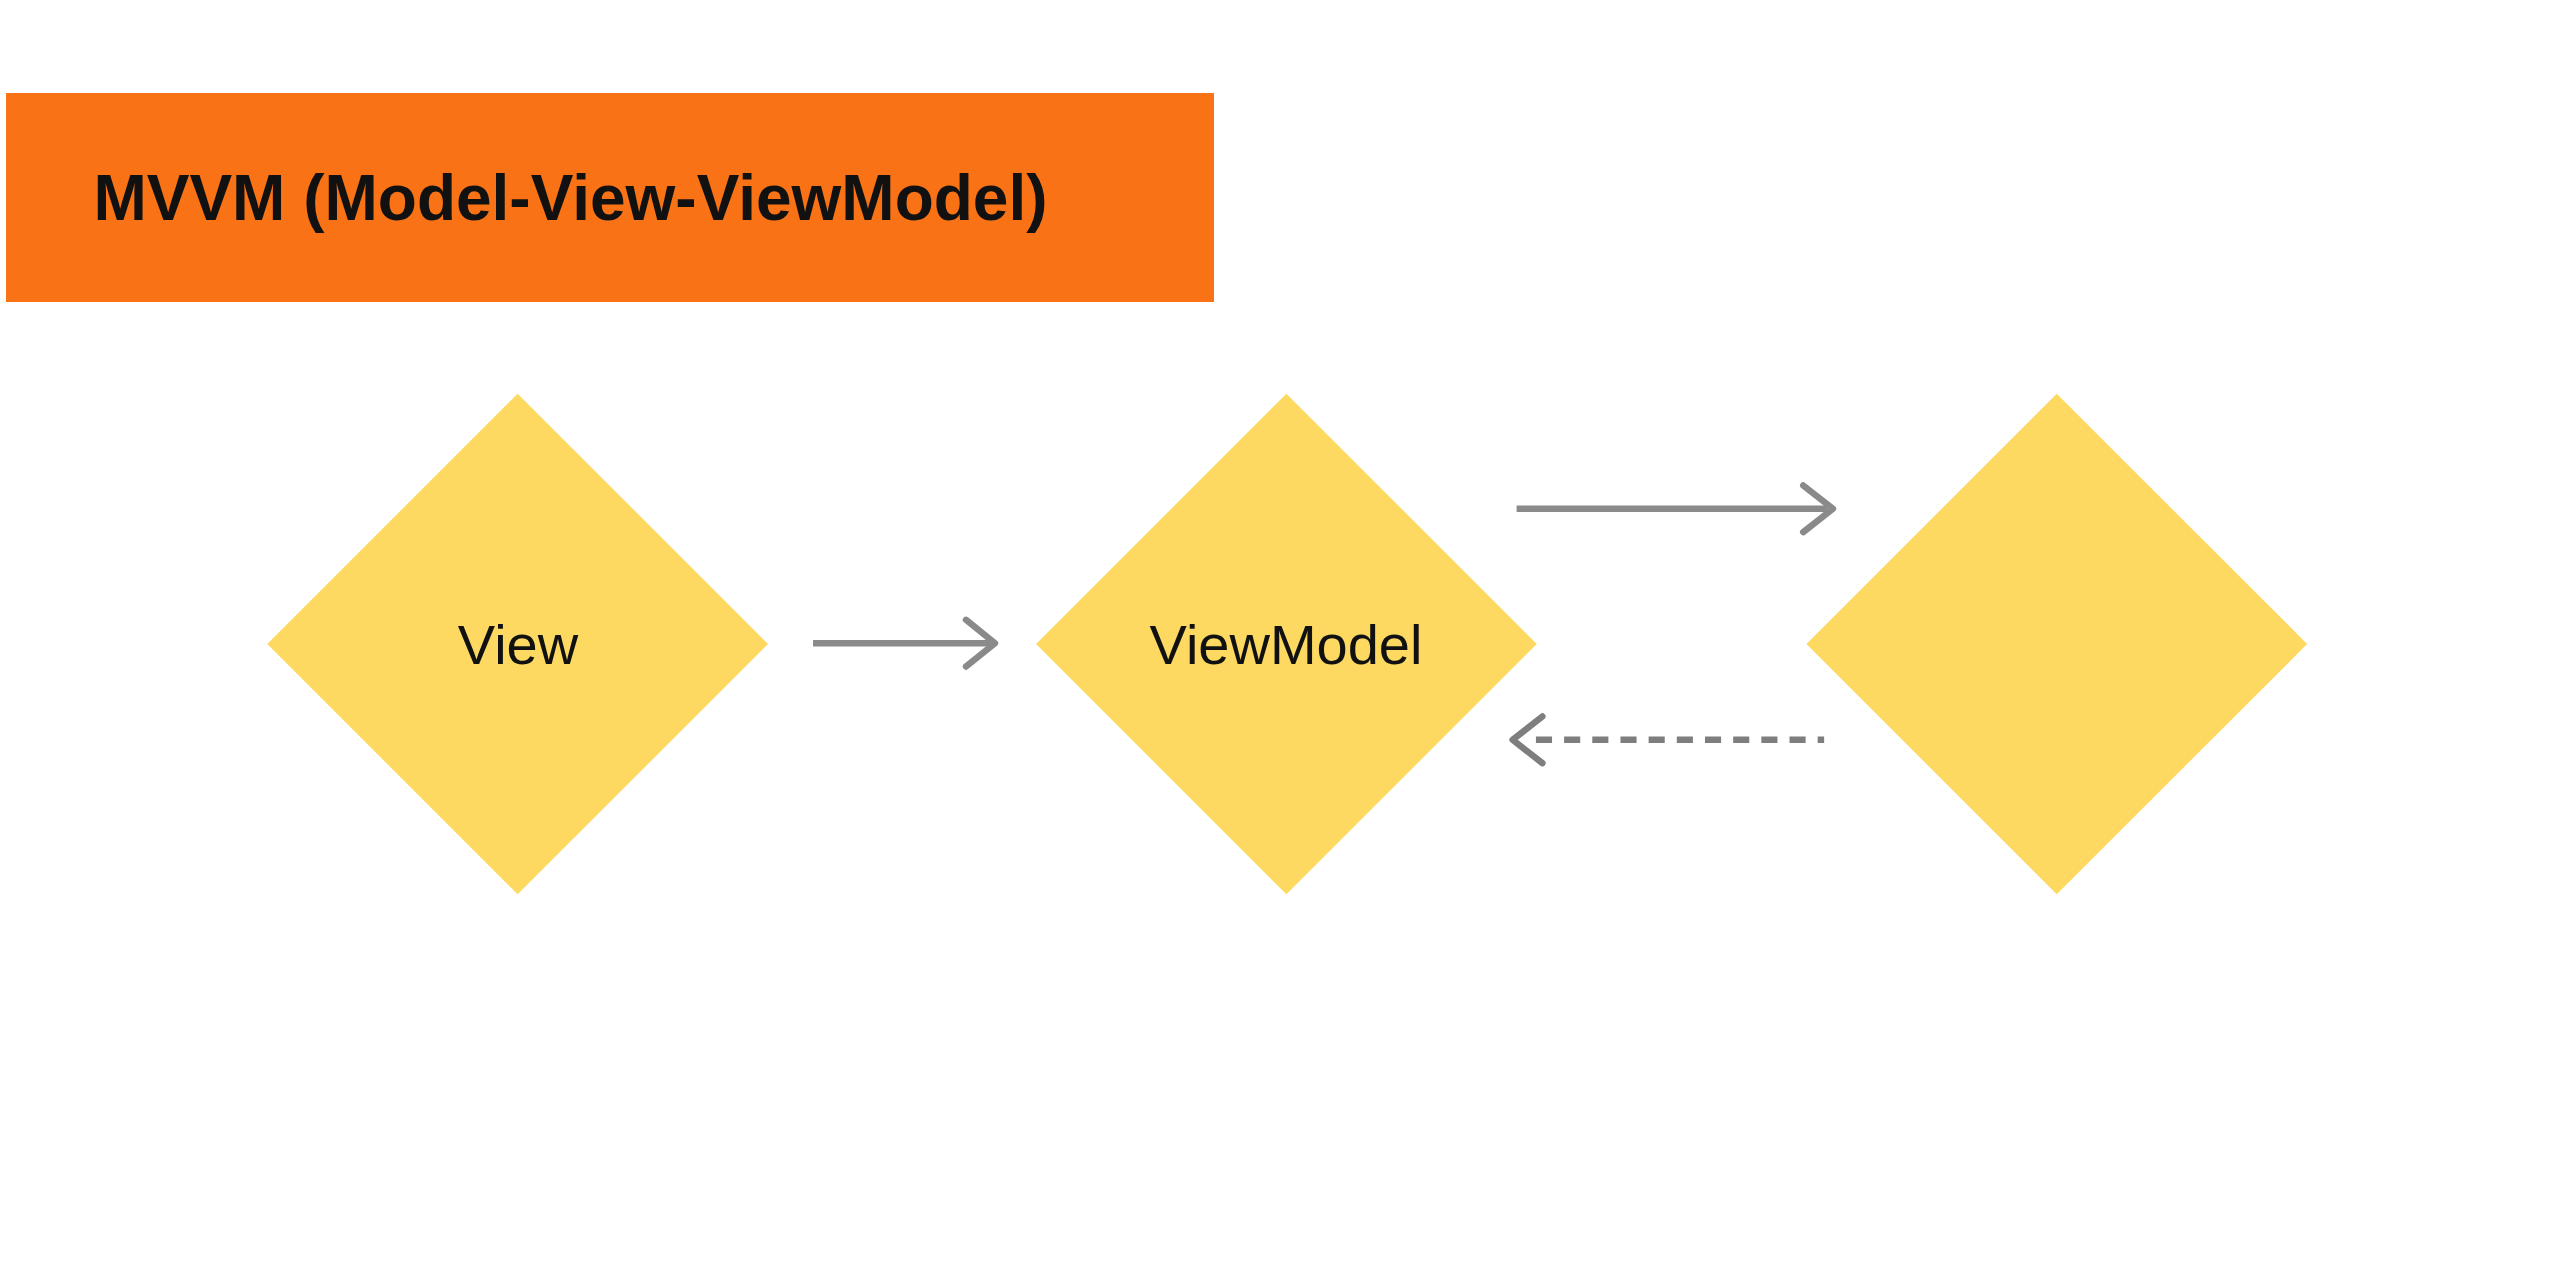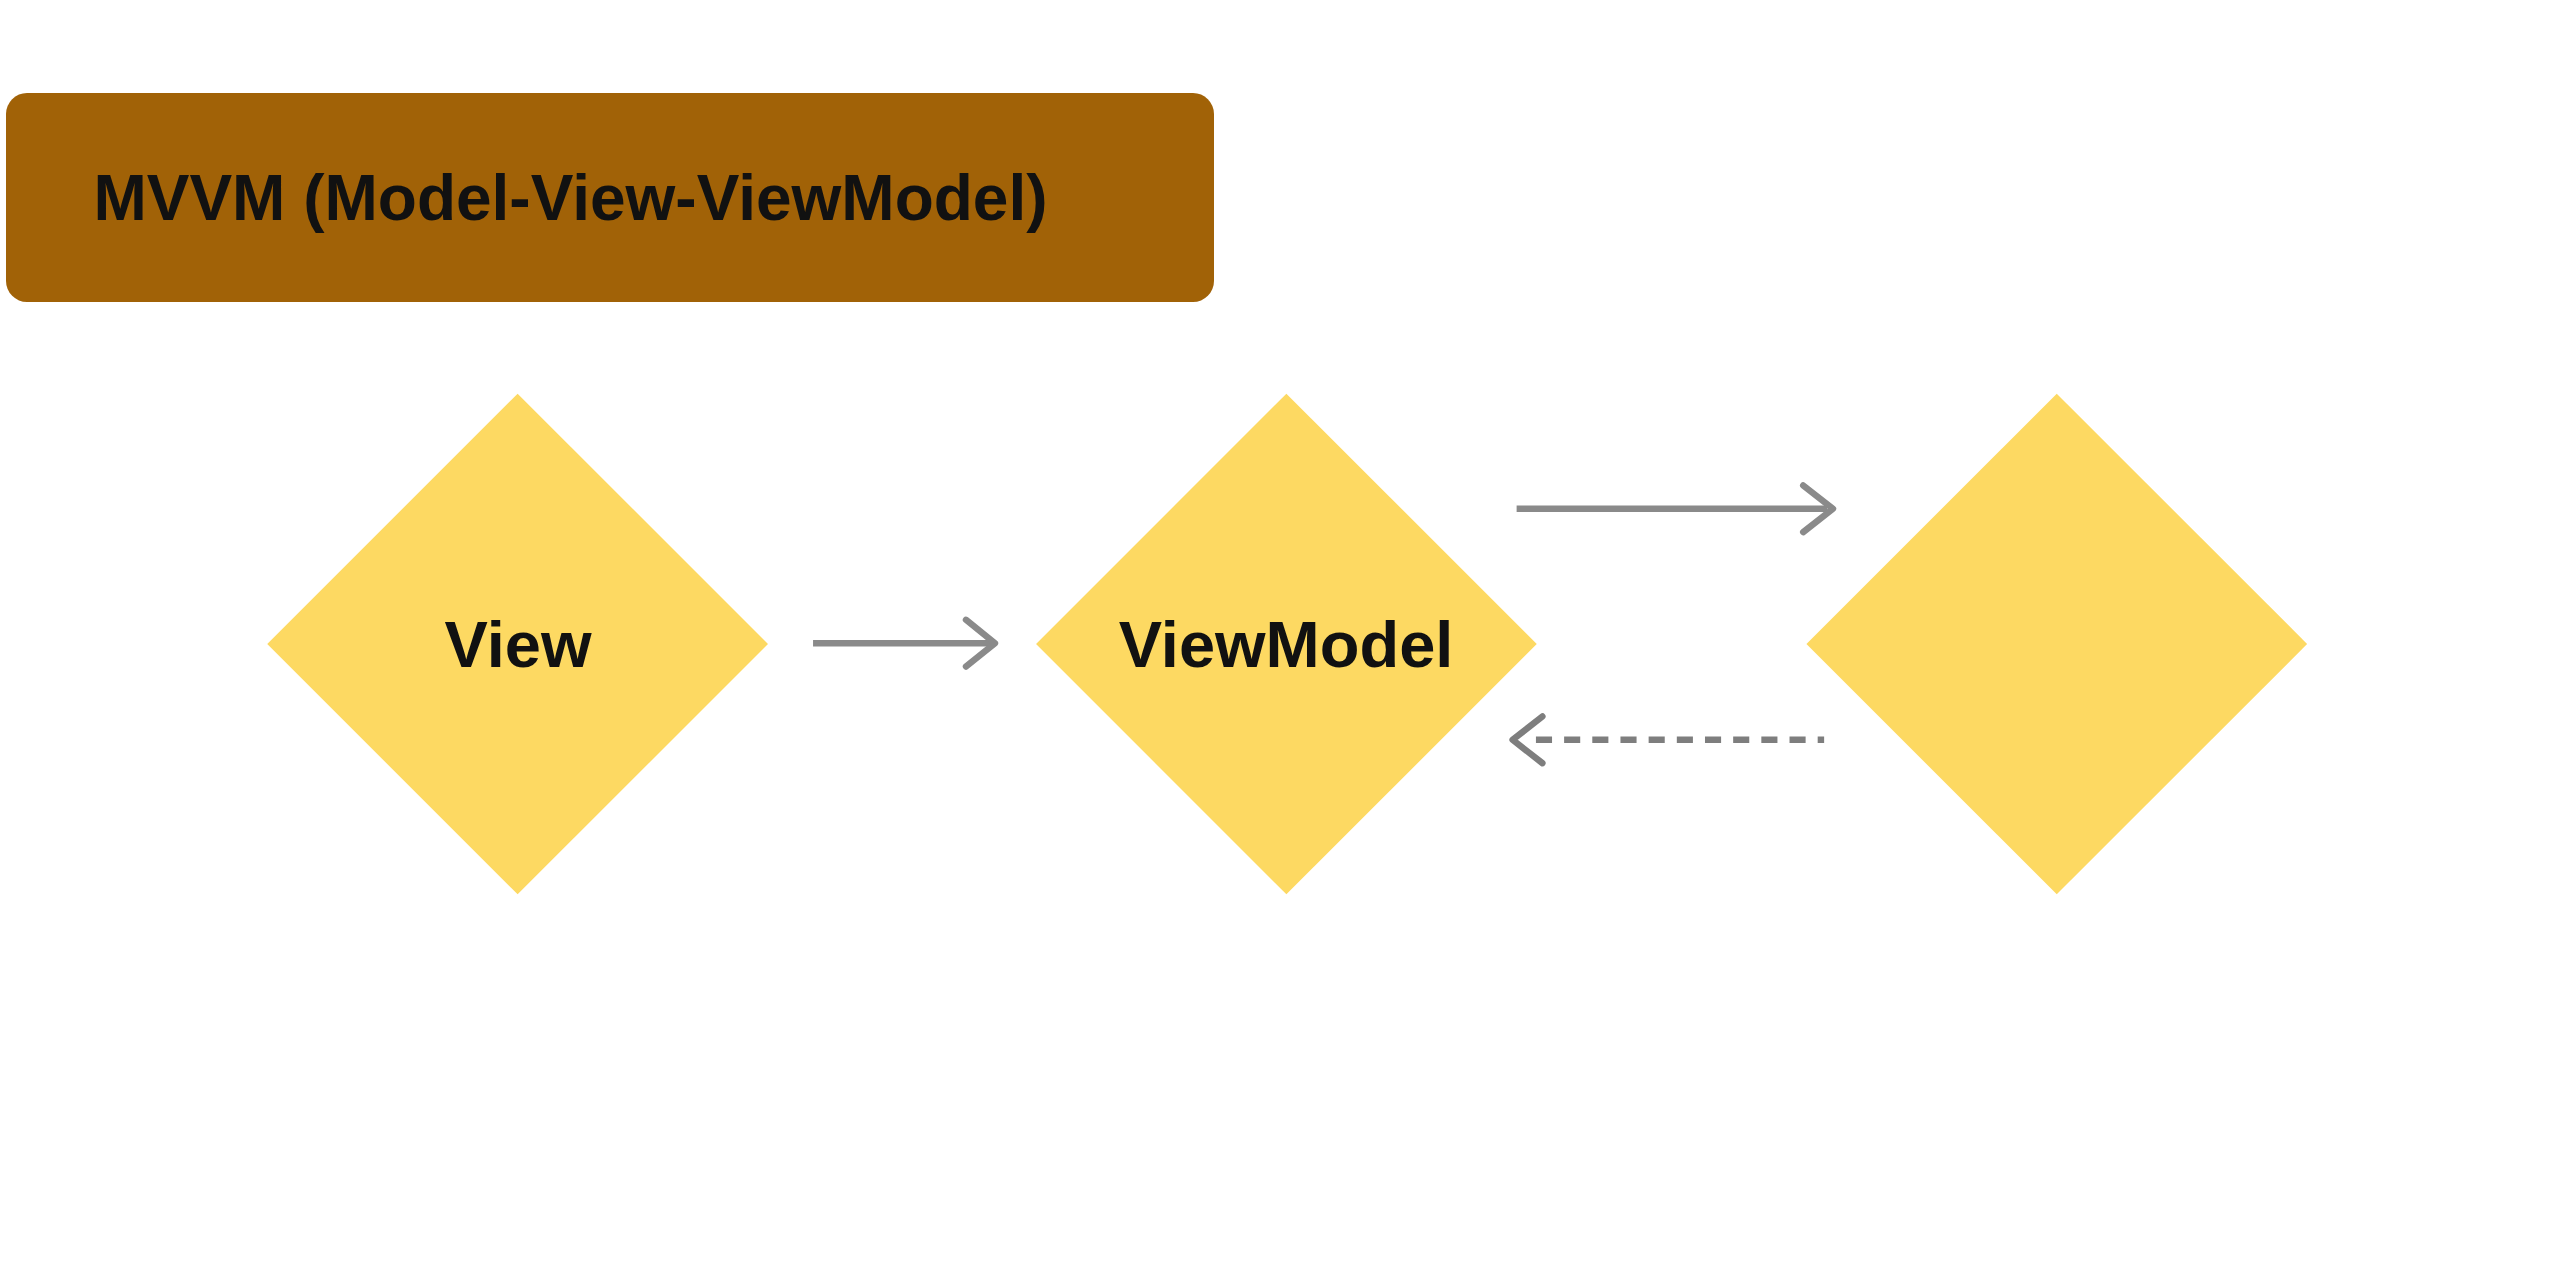--- a/index.html
+++ b/index.html
@@ -14,45 +14,44 @@
     background: #FFFFFF;
     overflow: hidden;
     font-family: "Liberation Sans", "DejaVu Sans", sans-serif;
   }
   .banner {
     position: absolute;
     left: 6.4px;
     top: 93px;
     width: 1208px;
     height: 209px;
-    background: #a16207;
+    background: #f97316;
     display: flex;
     align-items: center;
-    border-radius: 21px;
   }
   .banner-title {
     padding-left: 87px;
     font-size: 64px;
     font-weight: 700;
     letter-spacing: 0px;
     color: #111111;
     white-space: nowrap;
   }
   .diagram-svg {
     position: absolute;
     left: 0;
     top: 0;
     width: 2576px;
     height: 1288px;
   }
   .node-label {
     position: absolute;
     transform: translate(-50%, -50%);
-    font-size: 65px;
-    font-weight: 700;
+    font-size: 56px;
+    font-weight: 400;
     color: #111111;
     white-space: nowrap;
     pointer-events: none;
   }
   .label-view      { left: 518px;  top: 644px; }
   .label-viewmodel { left: 1286px; top: 644px; }
   .label-model     { left: 2057px; top: 644px; }
 </style>
 </head>
 <body>

